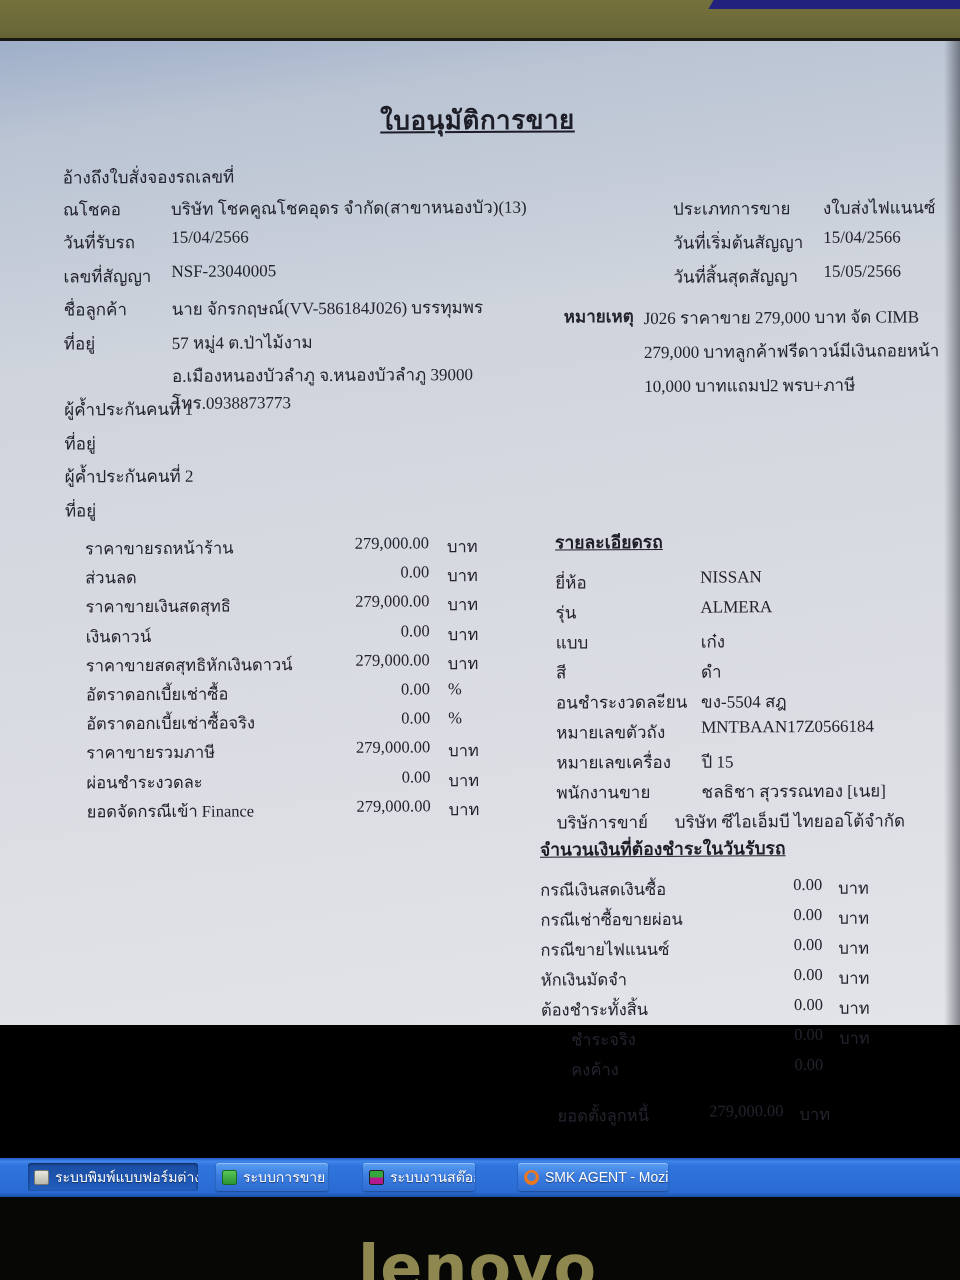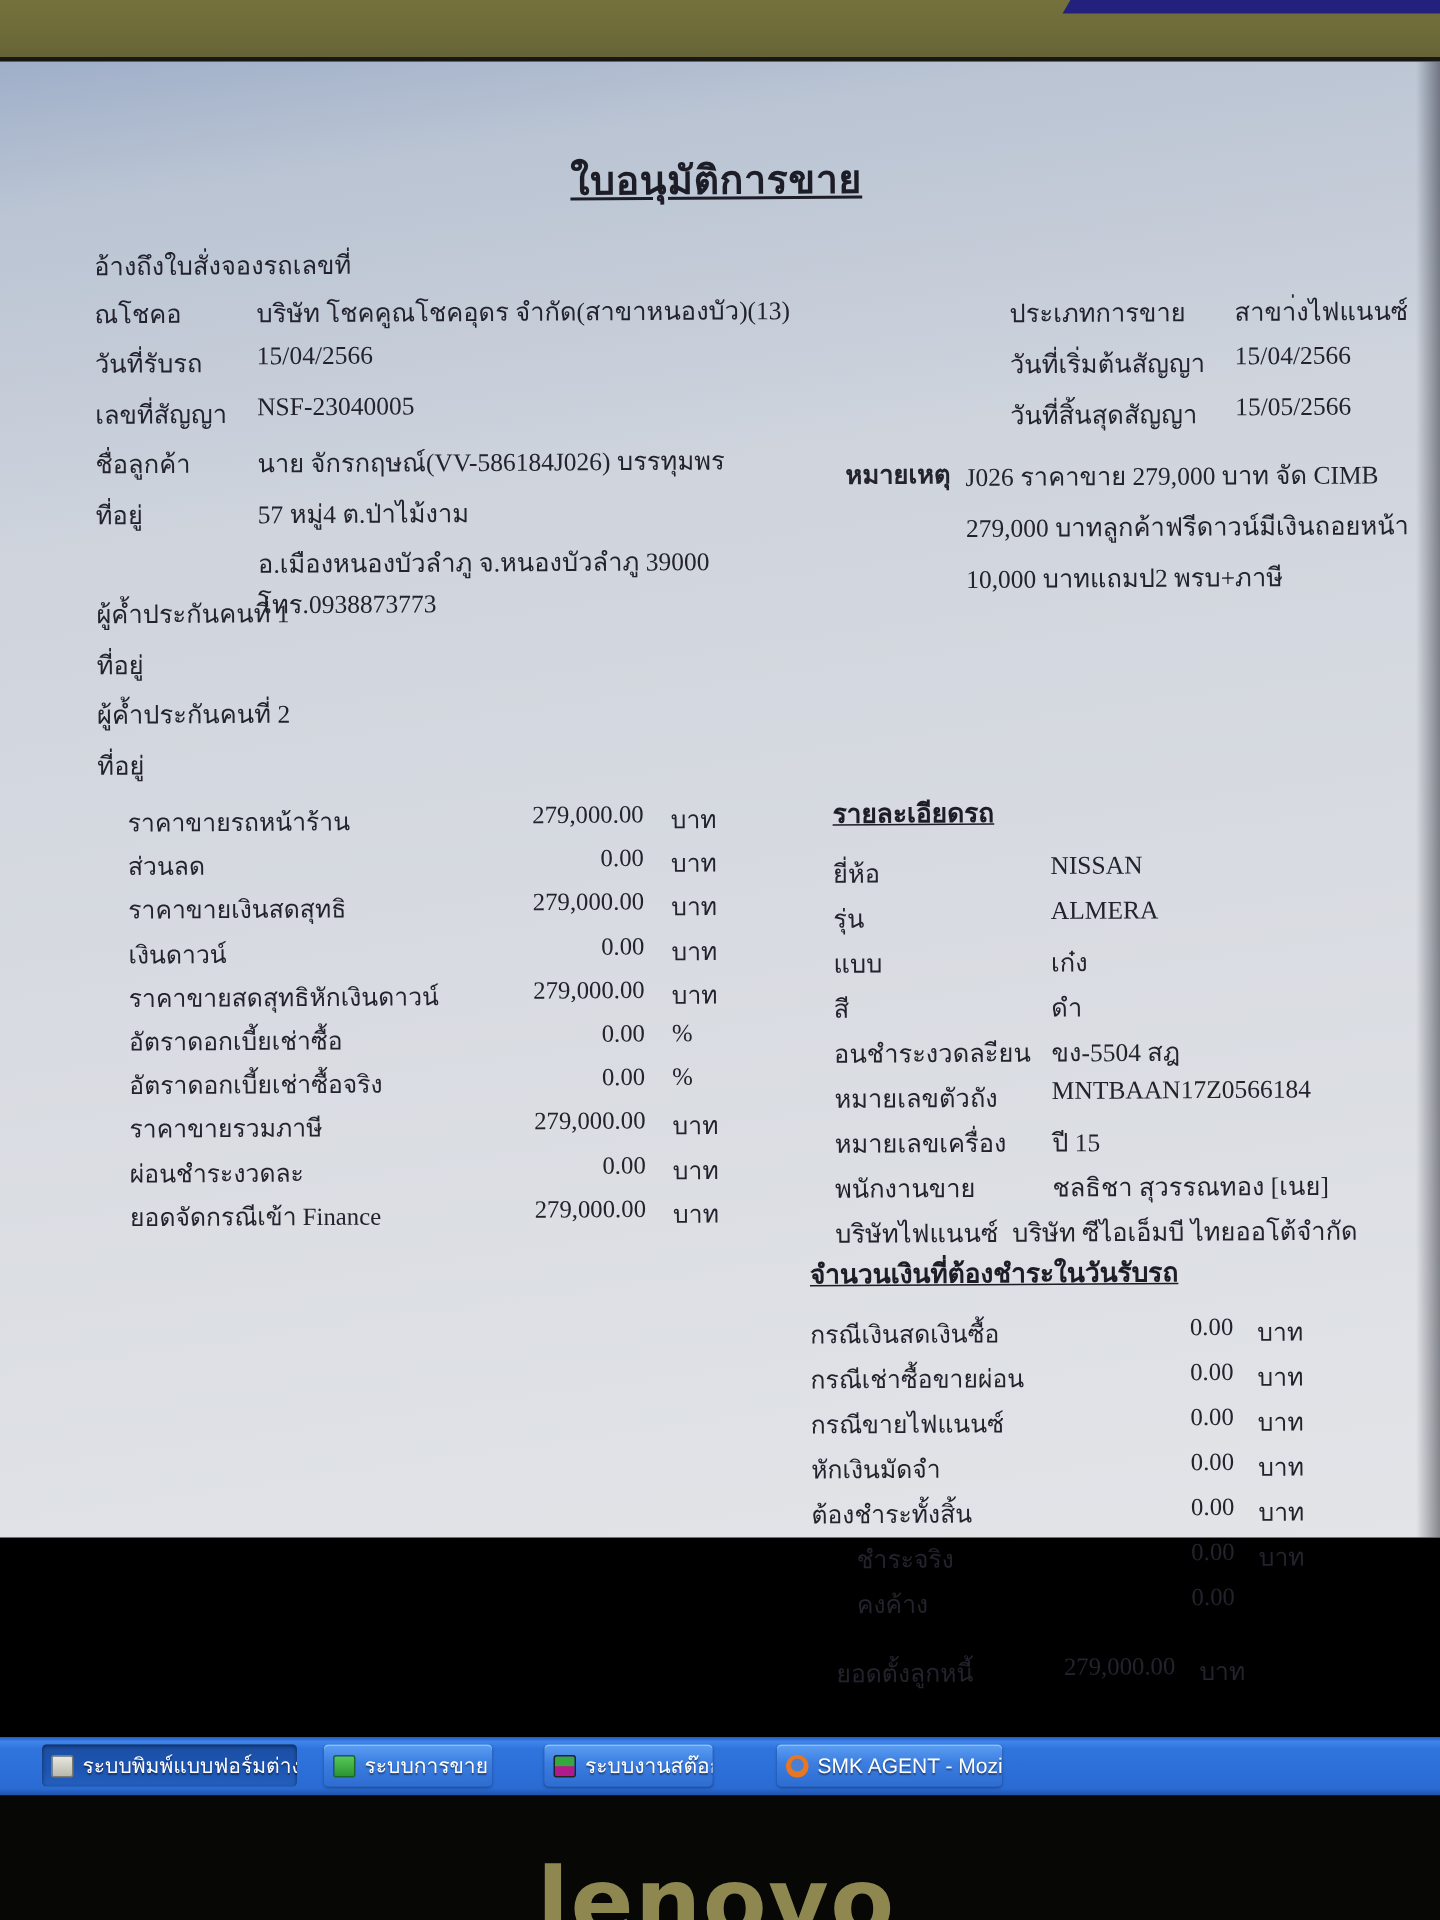--- a/index.html
+++ b/index.html
@@ -136,21 +136,21 @@
           <span class="val">ผู้ค้ำประกันคนที่ 2</span>
         </div>
         <div class="row">
           <span class="val">ที่อยู่</span>
         </div>
       </div>
 
       <div class="abs info-right" style="top:155px; left:675px; width:280px;">
         <div class="row">
           <span class="rlbl">ประเภทการขาย</span>
-          <span class="val">สาขา่งไฟแนนซ์</span>
+          <span class="val">งใบส่งไฟแนนซ์</span>
         </div>
         <div class="row">
           <span class="rlbl">วันที่เริ่มต้นสัญญา</span>
           <span class="val">15/04/2566</span>
         </div>
         <div class="row">
           <span class="rlbl">วันที่สิ้นสุดสัญญา</span>
           <span class="val">15/05/2566</span>
         </div>
       </div>
@@ -244,21 +244,21 @@
           </div>
           <div class="crow">
             <span class="clbl">หมายเลขเครื่อง</span>
             <span class="cval">ปี 15</span>
           </div>
           <div class="crow">
             <span class="clbl">พนักงานขาย</span>
             <span class="cval">ชลธิชา สุวรรณทอง [เนย]</span>
           </div>
           <div class="finance-row">
-            <span class="flbl">บริษัทไฟแนนซ์</span>
+            <span class="flbl">บริษัการขาย์</span>
             <span class="cval">บริษัท ซีไอเอ็มบี ไทยออโต้จำกัด</span>
           </div>
         </div>
       </div>
 
       <div class="abs pay-block" style="top:795px; left:538px;">
         <div class="sec-heading">จำนวนเงินที่ต้องชำระในวันรับรถ</div>
         <div class="payrows">
           <div class="payrow">
             <span class="paylbl">กรณีเงินสดเงินซื้อ</span>

